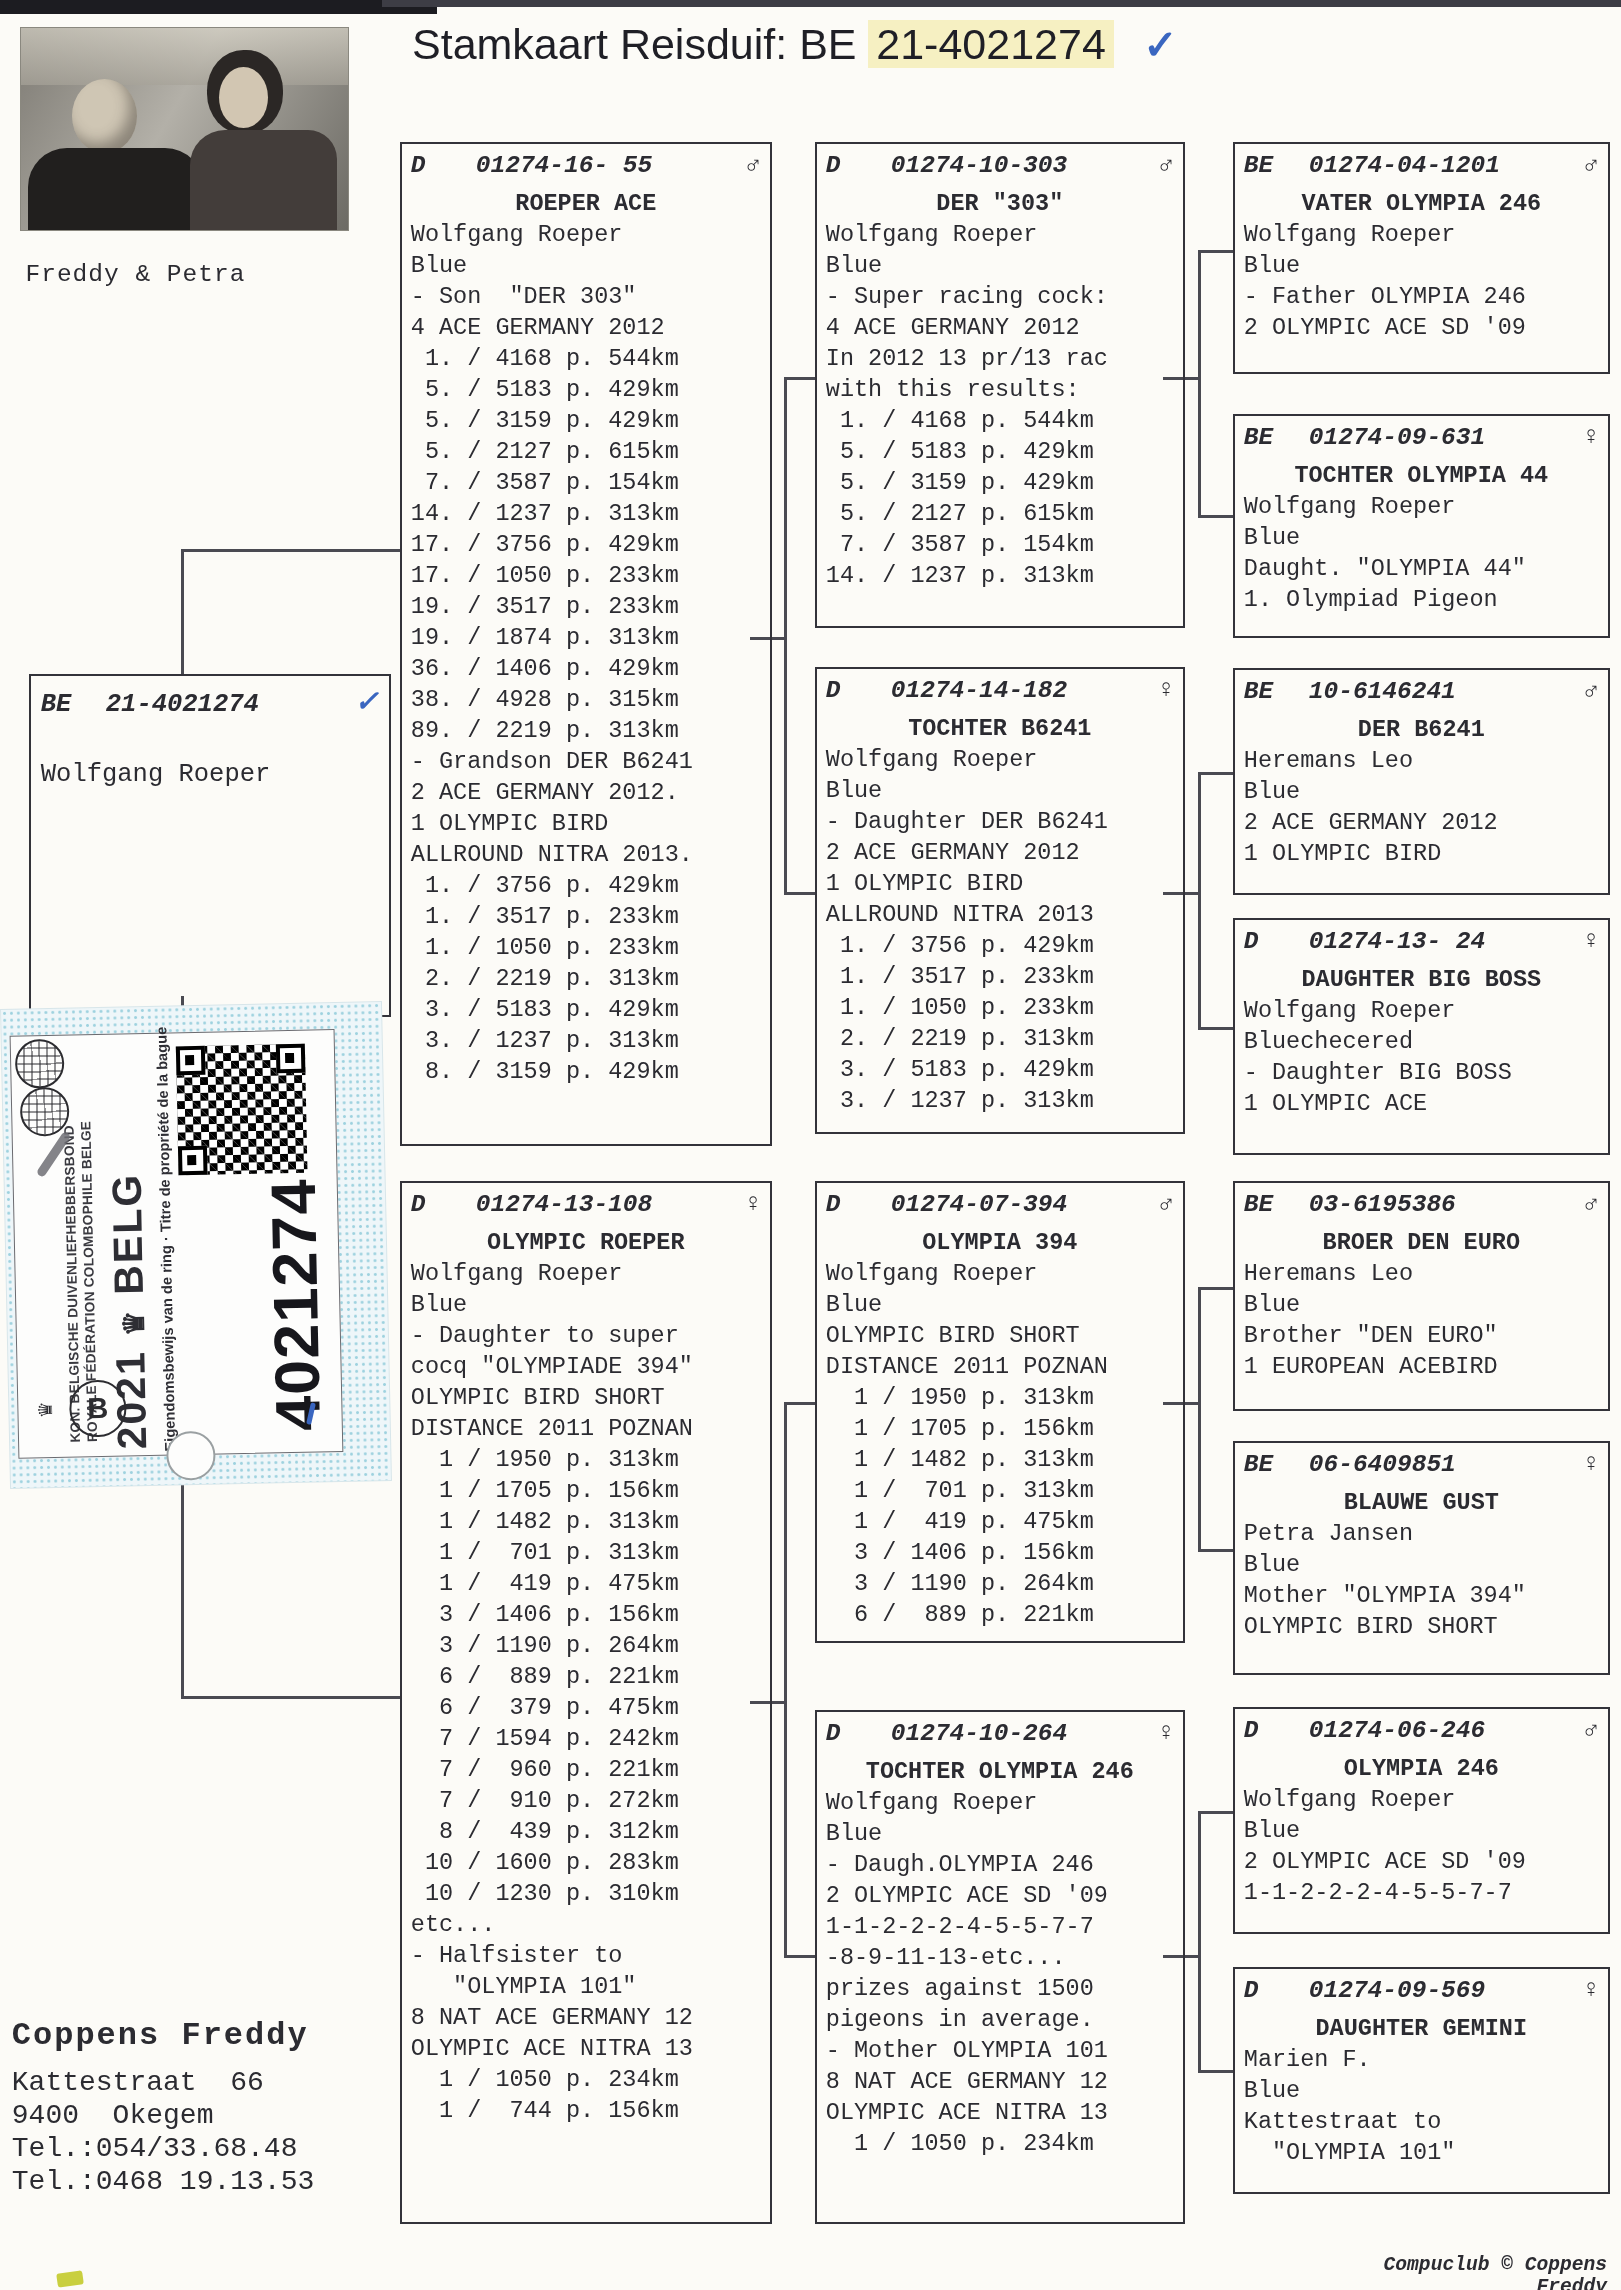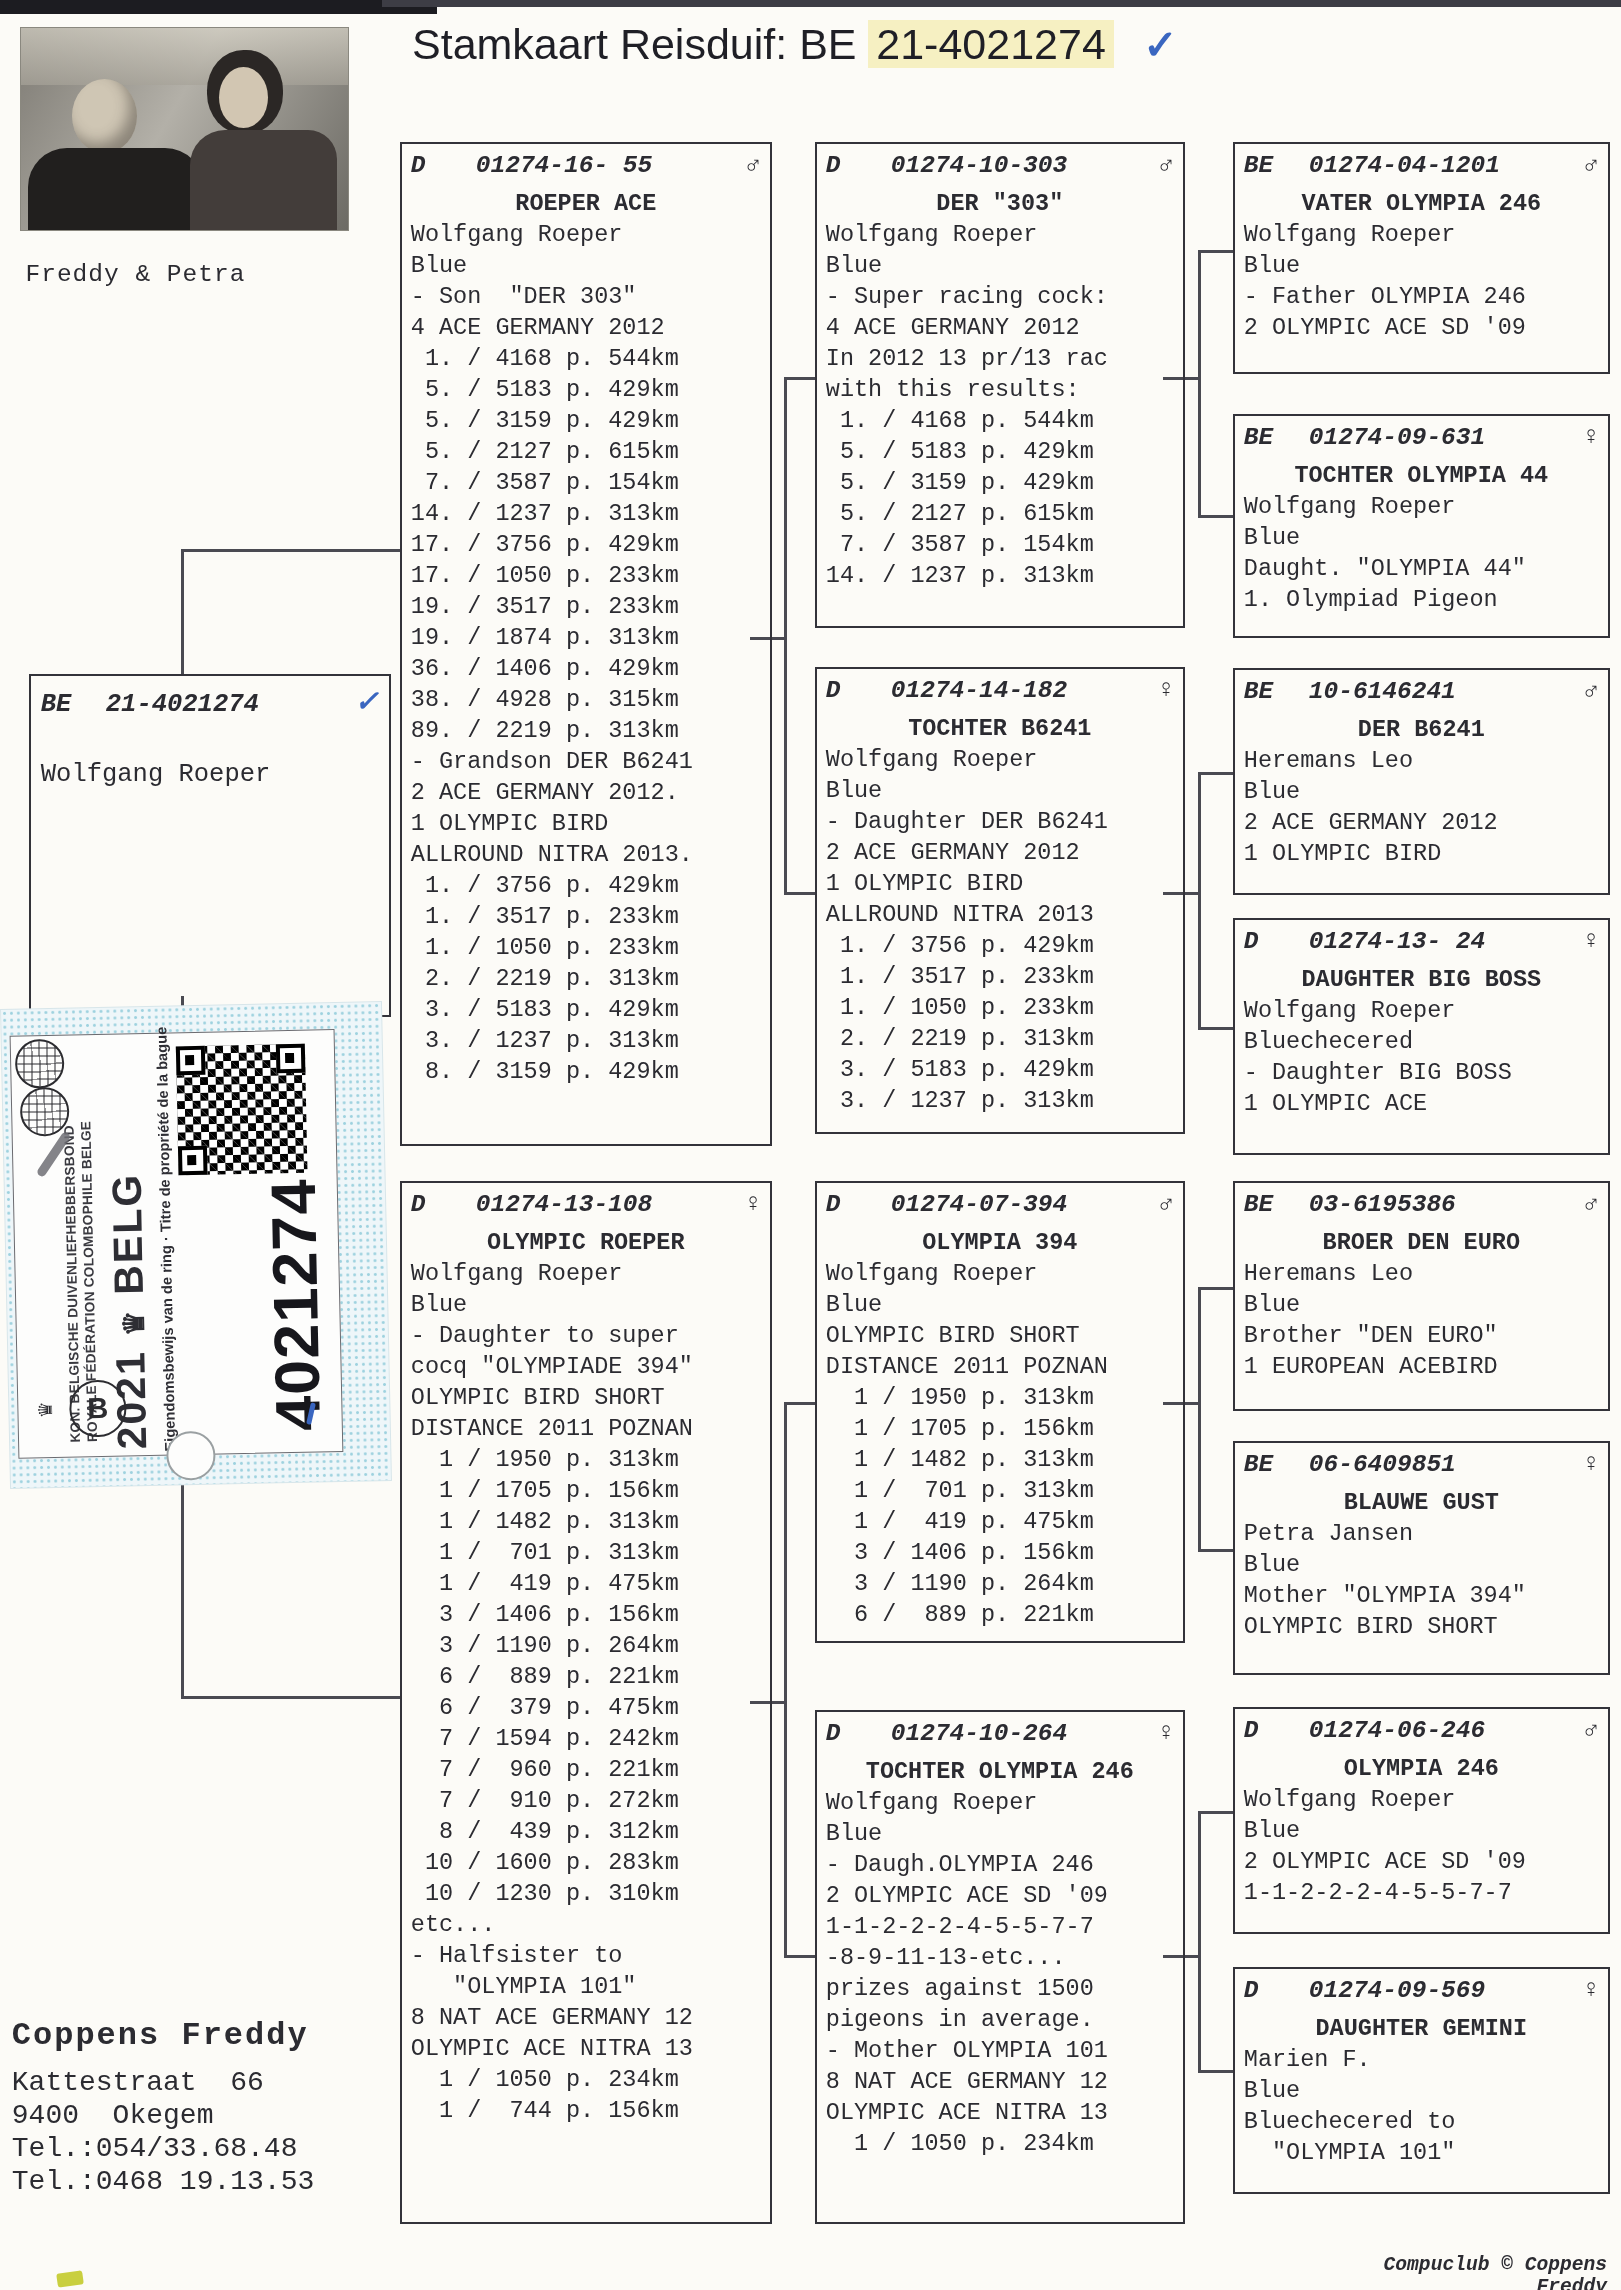--- a/index.html
+++ b/index.html
@@ -424,21 +424,21 @@
       <div class="pbox slot-gg8">
     <div class="bhead">
       <span class="country">D</span>
       <span class="ring">01274-09-569</span>
       <span class="sex">♀</span>
     </div>
     <div class="bname">DAUGHTER GEMINI</div>
     <div class="blines">
           <div class="bline">Marien F.</div>
           <div class="bline">Blue</div>
-          <div class="bline">Bluechecered to</div>
+          <div class="bline">Kattestraat to</div>
           <div class="bline">  "OLYMPIA 101"</div>
         </div>
   </div>
     </div>
 
   <div class="abs ringlabel">
     <div class="inner">
       <div class="globe" style="left:3.9px; top:3.9px;"></div>
       <div class="globe" style="left:7.8px; top:51px;"></div>
       <div class="rot fed">

